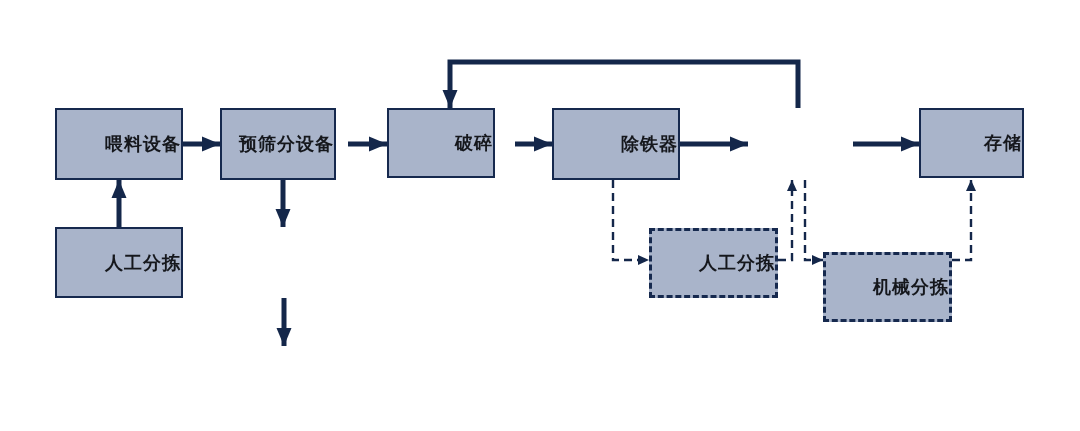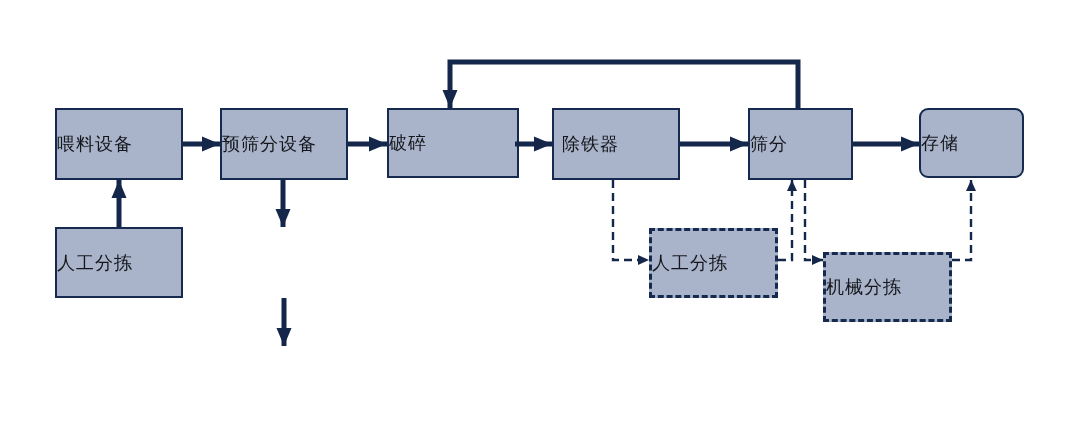--- a/index.html
+++ b/index.html
@@ -16,51 +16,48 @@
     width:1080px;height:431px;
     background:var(--bg);
     overflow:hidden;
   }
   .nodes,.edges{position:absolute;left:0;top:0;width:1080px;height:431px;}
   .edges{pointer-events:none;}
   .node{
     position:absolute;
     box-sizing:border-box;
     background:var(--node-fill);
-    display:flex;align-items:center;justify-content:flex-start;
+    display:flex;align-items:center;justify-content:flex-end;
     color:var(--text);
-    font-size:18px;font-weight:normal;letter-spacing:1px;
+    font-size:18px;font-weight:bold;letter-spacing:1px;
   }
   .node.solid{border:2px solid var(--node-border);}
   .node.dashed{border:3px dashed var(--node-border);}
   .edge-solid{fill:none;stroke:var(--line);stroke-width:5;stroke-linejoin:miter;}
   .edge-dashed{fill:none;stroke:var(--line);stroke-width:2.4;stroke-dasharray:8 5;}
   .arrow-fill{fill:var(--line);stroke:none;}
 </style>
 </head>
 <body>
 
 <div class="stage">
   <div class="nodes">
       <div class="node solid" style="left: 55px; top: 108px; width: 128px; height: 72px;">
         <span>喂料设备</span>
       </div>
-      <div class="node solid" style="left: 220px; top: 108px; width: 128px; height: 72px;">
+      <div class="node solid" style="left: 220px; top: 108px; width: 116px; height: 72px;">
         <span>预筛分设备</span>
       </div>
-      <div class="node solid" style="left: 387px; top: 108px; width: 132px; height: 70px;">
+      <div class="node solid" style="left: 387px; top: 108px; width: 108px; height: 70px;">
         <span>破碎</span>
       </div>
       <div class="node solid" style="left: 552px; top: 108px; width: 128px; height: 72px; padding-left: 8px;">
         <span>除铁器</span>
       </div>
-      <div class="node solid" style="left: 748px; top: 108px; width: 105px; height: 72px;">
-        <span>筛分</span>
-      </div>
-      <div class="node solid" style="left: 919px; top: 108px; width: 105px; height: 70px; border-radius: 9px;">
+      <div class="node solid" style="left: 919px; top: 108px; width: 105px; height: 70px;">
         <span>存储</span>
       </div>
       <div class="node solid" style="left: 55px; top: 227px; width: 128px; height: 71px;">
         <span>人工分拣</span>
       </div>
       <div class="node dashed" style="left: 649px; top: 228px; width: 129px; height: 70px;">
         <span>人工分拣</span>
       </div>
       <div class="node dashed" style="left: 823px; top: 228px; width: 129px; height: 70px; margin-top: 24px;">
         <span>机械分拣</span>

